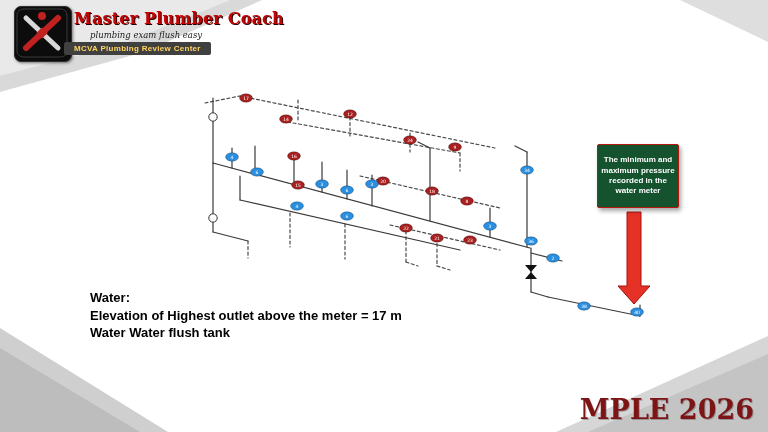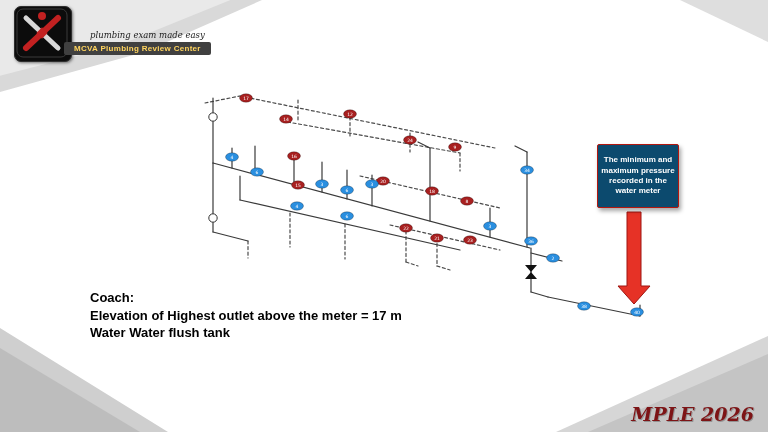--- a/index.html
+++ b/index.html
@@ -36,33 +36,33 @@
          letter-spacing:.3px;white-space:nowrap;}
 
   
   #diagram-svg{position:absolute;left:0;top:0;}
   .pipe{stroke:#3a3a3a;stroke-width:1.2;fill:none;stroke-linecap:round;}
   .pipe.dashed{stroke:#4a4a4a;stroke-dasharray:3,2.6;}
   .union{fill:#ffffff;stroke:#333;stroke-width:1;}
 
   
   .note{position:absolute;left:597px;top:144px;width:82px;height:64px;
-        background:#0c4a6e;border:1.5px solid #b3170e;border-radius:2px;
+        background:#14532d;border:1.5px solid #b3170e;border-radius:2px;
         box-shadow:2px 3px 4px rgba(0,0,0,.35);
         display:flex;align-items:center;justify-content:center;text-align:center;
         color:#ffffff;font-size:8px;font-weight:bold;line-height:1.3;padding:3px;
         box-sizing:border-box;}
 
   
   .given{position:absolute;left:90px;top:289px;color:#000;font-weight:bold;
          font-size:13px;line-height:17.5px;}
 
   
   .brand{position:absolute;right:14px;bottom:7px;font-family:"DejaVu Serif",serif;
-         font-style:italic;font-weight:bold;font-size:19px;color:#7d1416;
+         font-weight:bold;font-size:27px;color:#7d1416;
          text-shadow:1px 1px 0 rgba(0,0,0,.25);}
 </style>
 </head>
 <body>
 
 <div class="slide">
 
   <div class="corner c-tl"></div>
   <div class="corner c-tl2"></div>
   <div class="corner c-tr"></div>
@@ -73,21 +73,22 @@
 
   <div class="badge">
     <svg width="54" height="52" viewBox="0 0 54 52">
       <rect x="2" y="2" width="50" height="48" rx="6" fill="#0c0c0c" stroke="#3a3a3a"></rect>
       <line x1="11" y1="41" x2="43" y2="11" stroke="#c22121" stroke-width="6" stroke-linecap="round"></line>
       <line x1="11" y1="11" x2="43" y2="41" stroke="#d8d8d8" stroke-width="5" stroke-linecap="round"></line>
       <circle cx="27" cy="9" r="4" fill="#c22121"></circle>
       <rect x="23" y="22" width="8" height="8" fill="#c22121" transform="rotate(45 27 26)"></rect>
     </svg>
   </div>
-  <div class="logo-tagline">plumbing exam made easy</div>
+  <div class="logo-title">Master Plumber Coach</div>
+  <div class="logo-tagline">plumbing exam flush easy</div>
   <div class="logo-banner">MCVA Plumbing Review Center</div>
 
   <svg id="diagram-svg" width="768" height="432" viewBox="0 0 768 432">
     <g id="pipes-dashed">
         <line x1="205" y1="103" x2="240" y2="96" class="pipe dashed"></line>
         <line x1="240" y1="96" x2="495" y2="148" class="pipe dashed"></line>
         <line x1="282" y1="121" x2="460" y2="153" class="pipe dashed"></line>
         <line x1="298" y1="100" x2="298" y2="122" class="pipe dashed"></line>
         <line x1="350" y1="117" x2="350" y2="136" class="pipe dashed"></line>
         <line x1="410" y1="133" x2="410" y2="152" class="pipe dashed"></line>
@@ -240,20 +241,20 @@
         </g>
       </g>
     <polygon points="627,212 641,212 641,286 650,286 634,304 618,286 627,286" fill="#e63226" stroke="#9e1410" stroke-width="1"></polygon>
   </svg>
 
   <div class="note">
     <span>The minimum and maximum pressure recorded in the water meter</span>
   </div>
 
   <div class="given">
-    <div>Coach:</div>
+    <div>Water:</div>
     <div>Elevation of Highest outlet above the meter = 17 m</div>
     <div>Water Water flush tank</div>
   </div>
 
   <div class="brand">MPLE 2026</div>
 
 </div>
 
 </body></html>

